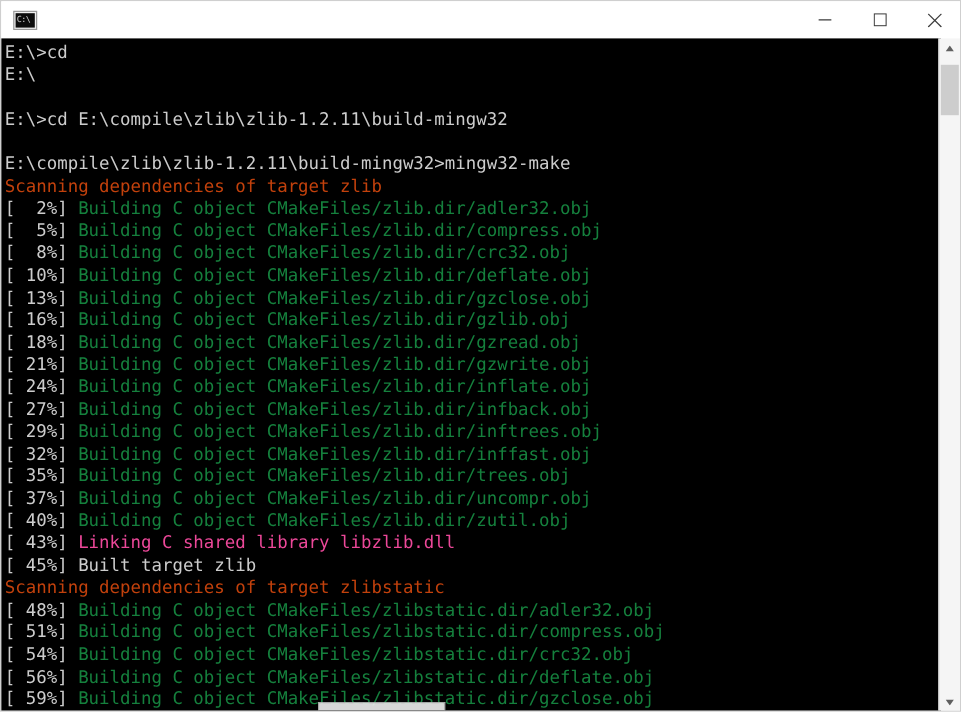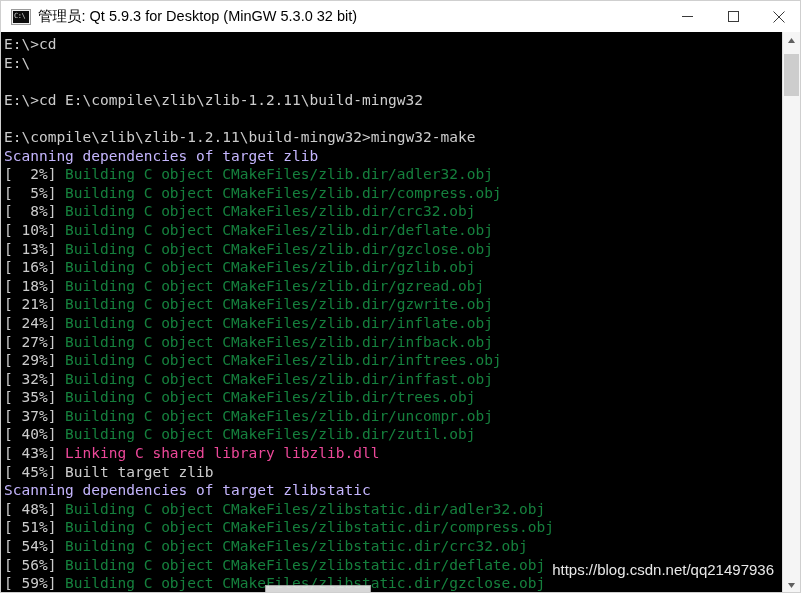--- a/index.html
+++ b/index.html
@@ -111,21 +111,21 @@
     white-space: pre;
     letter-spacing: 0px;
   }
   .line {
     white-space: pre;
     height: 18.6px;
   }
   .c-white   { color: #cccccc; }
   .c-green   { color: #15803d; }
   .c-brgreen { color: #ec4899; }
-  .c-magenta { color: #c4b5fd; text-align: center; }
+  .c-magenta { color: #c2410c; text-align: center; }
 
   
   #scrollbar {
     position: absolute;
     right: 0;
     top: 31px;
     width: 18px;
     height: 562px;
     background: #f5f5f5;
     border-left: 1px solid #e0e0e0;
@@ -181,21 +181,20 @@
 <body>
 
 <div id="window">
 
   <div id="titlebar">
     <div id="title-left">
       <div id="cmd-icon">
         <div class="inner"></div>
         <div class="glyph">C:\</div>
       </div>
-      <div id="title-text">管理员: Qt 5.9.3 for Desktop (MinGW 5.3.0 32 bit)</div>
     </div>
 
     <div id="title-buttons">
       <div class="winbtn">
         <svg width="11" height="11" viewBox="0 0 11 11">
           <line x1="0" y1="5.5" x2="11" y2="5.5" stroke="#3a3a3a" stroke-width="1"></line>
         </svg>
       </div>
       <div class="winbtn">
         <svg width="11" height="11" viewBox="0 0 11 11">
@@ -224,15 +223,14 @@
     <div id="scroll-thumb"></div>
     <div id="scroll-down-arrow">
       <svg width="7" height="5" viewBox="0 0 7 5">
           <polygon points="0,0 7,0 3.5,5" fill="#606060"></polygon>
         </svg>
     </div>
   </div>
 
   <div id="bg-fragment"></div>
 
-  <div id="watermark">https://blog.csdn.net/qq21497936</div>
 
 </div>
 
 </body></html>

